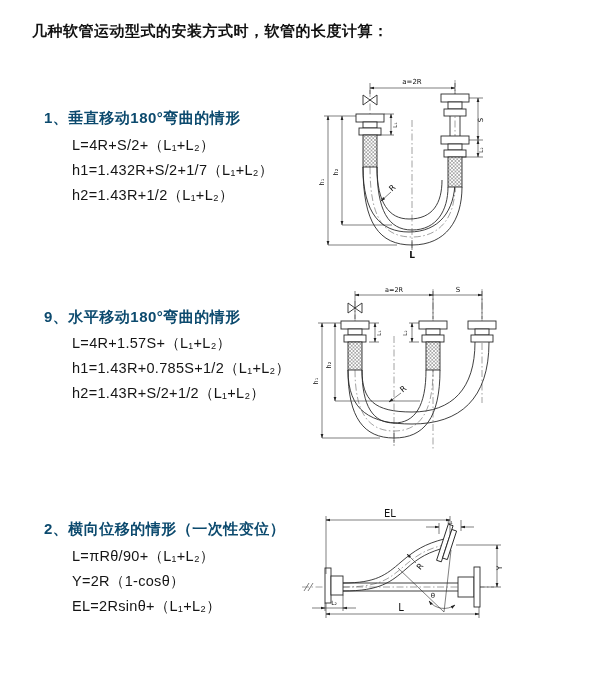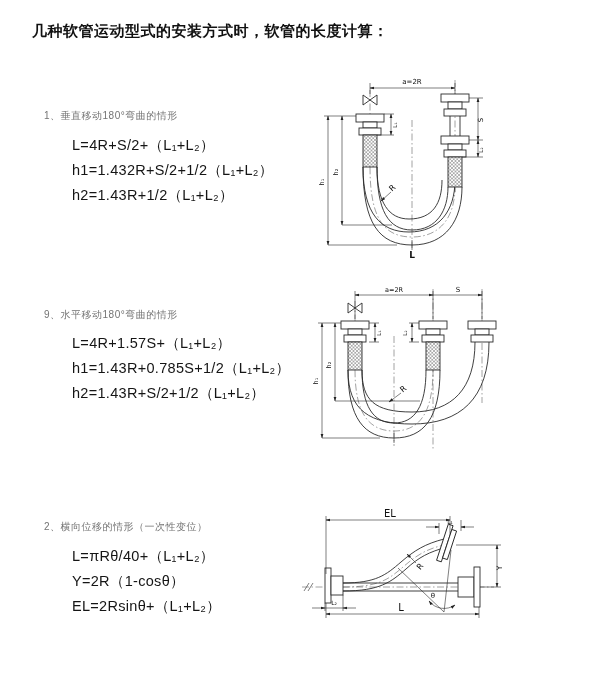--- a/index.html
+++ b/index.html
@@ -1,49 +1,49 @@
 <!DOCTYPE html>
 <html><head>
 <meta charset="utf-8">
 <style>
   html,body{margin:0;padding:0;background:#fff;}
   .page{position:relative;width:600px;height:675px;background:#ffffff;overflow:hidden;
         font-family:"Liberation Sans","DejaVu Sans",sans-serif;color:#1a1a1a;}
   .abs{position:absolute;white-space:nowrap;}
   .title{font-size:15px;font-weight:bold;letter-spacing:0.5px;color:#111;}
-  .heading{font-size:10px;font-weight:normal;letter-spacing:0.5px;color:#737373;}
+  .heading{font-size:15px;font-weight:bold;letter-spacing:0.5px;color:#0c4a6e;}
   .formula{font-size:14.5px;font-weight:normal;color:#151515;letter-spacing:0.3px;}
   svg{position:absolute;overflow:visible;}
   .ln{stroke:#2a2a2a;stroke-width:0.9;fill:none;}
   .thin{stroke:#2a2a2a;stroke-width:0.6;fill:none;}
   .cl{stroke:#555;stroke-width:0.55;fill:none;stroke-dasharray:7 2.5 1.5 2.5;}
   .dim{stroke:#2a2a2a;stroke-width:0.6;fill:none;}
   .part{fill:#ffffff;stroke:#2a2a2a;stroke-width:0.9;}
   .braidr{fill:url(#braid);stroke:#2a2a2a;stroke-width:0.9;}
   .lb{fill:#111;font-family:"DejaVu Sans","Liberation Sans",sans-serif;}
 </style>
 </head>
 <body>
 
 <div class="page">
 
   <div class="abs title" style="left:32px;top:22px;">几种软管运动型式的安装方式时，软管的长度计算：</div>
 
   <div class="abs heading" style="left:44px;top:109px;">1、垂直移动180°弯曲的情形</div>
   <div class="abs formula" style="left:72px;top:136px;text-align:center;">L=4R+S/2+（L₁+L₂）</div>
-  <div class="abs formula" style="left:72px;top:161px;">h1=1.432R+S/2+1/2（L₁+L₂）</div>
+  <div class="abs formula" style="left:72px;top:161px;">h1=1.432R+S/2+1/7（L₁+L₂）</div>
   <div class="abs formula" style="left:72px;top:186px;">h2=1.43R+1/2（L₁+L₂）</div>
 
   <div class="abs heading" style="left:44px;top:308px;">9、水平移动180°弯曲的情形</div>
   <div class="abs formula" style="left:72px;top:334px;">L=4R+1.57S+（L₁+L₂）</div>
   <div class="abs formula" style="left:72px;top:359px;">h1=1.43R+0.785S+1/2（L₁+L₂）</div>
   <div class="abs formula" style="left:72px;top:384px;">h2=1.43R+S/2+1/2（L₁+L₂）</div>
 
   <div class="abs heading" style="left:44px;top:520px;">2、横向位移的情形（一次性变位）</div>
-  <div class="abs formula" style="left:72px;top:547px;">L=πRθ/40+（L₁+L₂）</div>
+  <div class="abs formula" style="left:72px;top:547px;">L=πRθ/90+（L₁+L₂）</div>
   <div class="abs formula" style="left:72px;top:572px;">Y=2R（1-cosθ）</div>
   <div class="abs formula" style="left:72px;top:597px;">EL=2Rsinθ+（L₁+L₂）</div>
 
   <svg style="left:312px;top:70px;" width="280" height="190" viewBox="0 0 280 190">
     <defs>
       <pattern id="braid" width="3.5" height="3.5" patternUnits="userSpaceOnUse">
         <rect width="3.5" height="3.5" fill="#ffffff"></rect>
         <path d="M0,3.5 L3.5,0 M0,0 L3.5,3.5" stroke="#666" stroke-width="0.5"></path>
       </pattern>
       <marker id="ar" viewBox="0 0 10 10" refX="9" refY="5" markerWidth="8" markerHeight="8" orient="auto-start-reverse">

